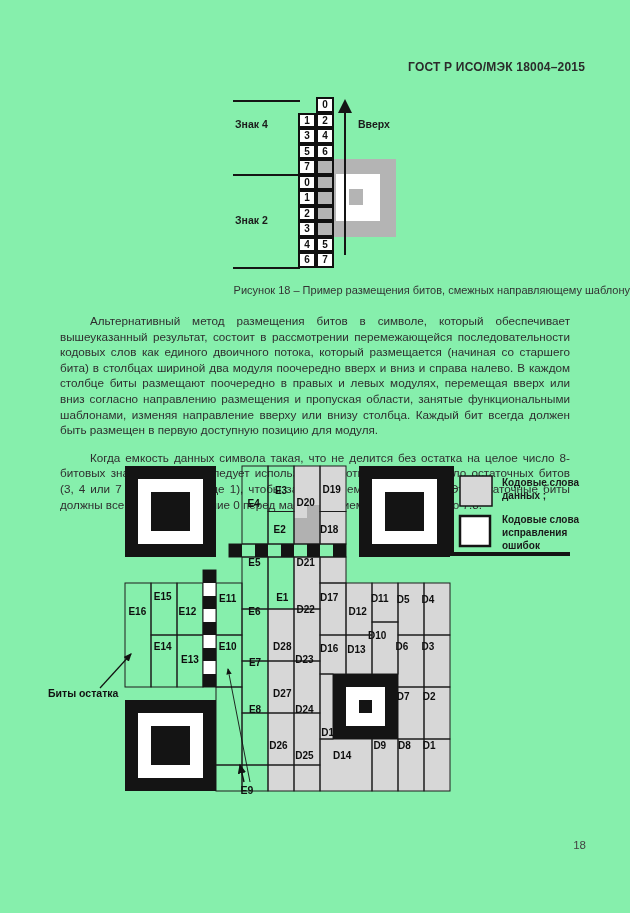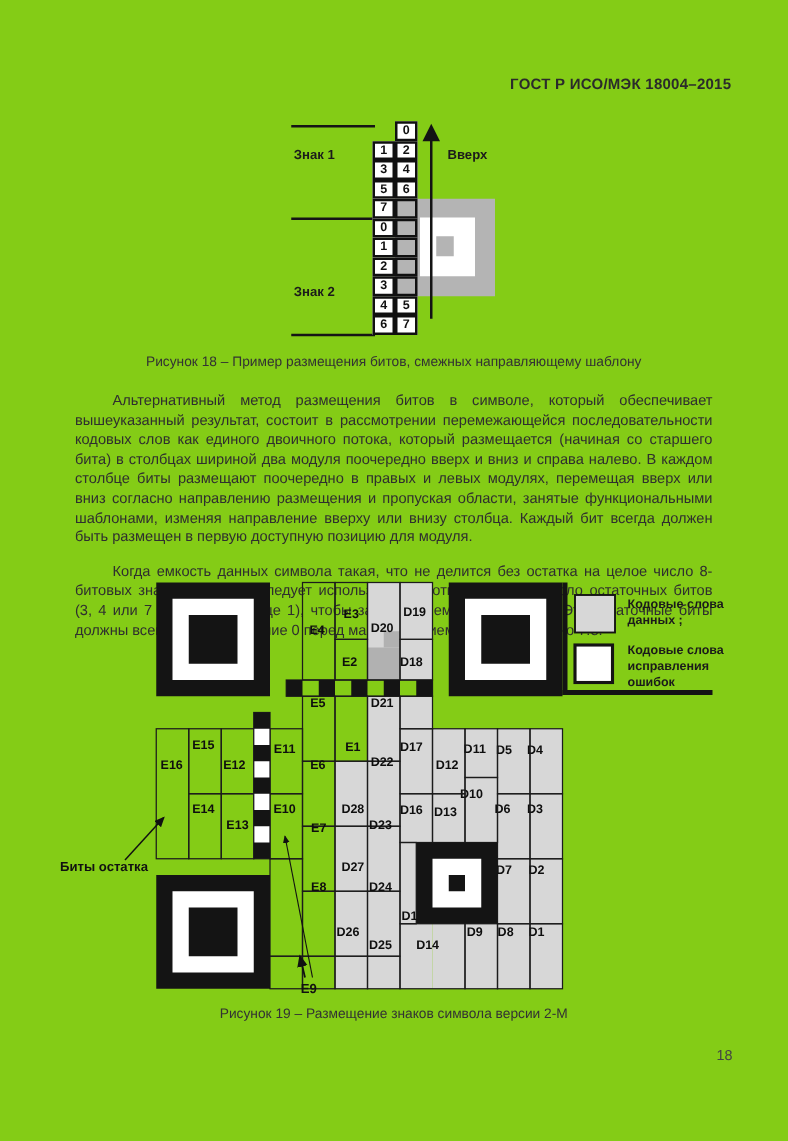--- a/index.html
+++ b/index.html
@@ -1,16 +1,16 @@
 <!DOCTYPE html>
 <html><head>
 <meta charset="utf-8">
 <style>
   html,body{margin:0;padding:0;background:#888;}
-  .page{position:relative;width:630px;height:913px;background:#84cc16;
+  .page{position:relative;width:630px;height:913px;background:#86efac;
         font-family:"Liberation Sans",sans-serif;color:#222;overflow:hidden;}
   .hdr{position:absolute;top:60px;right:45px;font-size:12px;font-weight:bold;color:#2b2b2b;letter-spacing:.2px;}
   .body-text{position:absolute;left:48px;top:301px;width:534px;font-size:11.7px;line-height:15.6px;
              text-align:justify;color:#2f2f2f;}
   .body-text p{margin:12px;text-indent:30px;}
   .cap{position:absolute;left:0;width:630px;text-align:center;font-size:11px;color:#333;}
   .pagenum{position:absolute;top:839px;right:44px;font-size:11.5px;color:#444;}
 
   
   .fig18{position:absolute;left:233px;top:92px;width:220px;height:192px;}
@@ -36,22 +36,22 @@
 <body>
 
 <div class="page">
 
   <div class="hdr">ГОСТ Р ИСО/МЭК 18004–2015</div>
 
   <div class="fig18">
     <div class="f18line" style="top:8px;"></div>
     <div class="f18line" style="top:82px;"></div>
     <div class="f18line" style="top:175px;"></div>
-    <div class="f18sign" style="top:26px;">Знак 1</div>
-    <div class="f18sign" style="top:136px;">Знак 2</div>
+    <div class="f18sign" style="top:26px;">Знак 4</div>
+    <div class="f18sign" style="top:122px;">Знак 2</div>
 
     <div class="f18pat" style="left:83px;top:67px;width:80px;height:78px;background:#b4b4b4;"></div>
     <div class="f18pat" style="left:103px;top:82px;width:44px;height:47px;background:#ffffff;"></div>
     <div class="f18pat" style="left:116px;top:97px;width:14px;height:16px;background:#b4b4b4;"></div>
 
     <div id="fig18-stack">
         <div class="f18cell" style="left: 83px; top: 5px;">0</div>
         <div class="f18cell" style="left: 65px; top: 20.5px;">1</div>
         <div class="f18cell" style="left: 83px; top: 20.5px;">2</div>
         <div class="f18cell" style="left: 65px; top: 36px;">3</div>
@@ -72,21 +72,21 @@
         <div class="f18cell" style="left: 83px; top: 144.5px;">5</div>
         <div class="f18cell" style="left: 65px; top: 160px;">6</div>
         <div class="f18cell" style="left: 83px; top: 160px;">7</div>
       </div>
 
     <div class="f18arrow-line"></div>
     <div class="f18arrow-head"></div>
     <div class="f18up">Вверх</div>
   </div>
 
-  <div class="cap" style="top:284px;">Рисунок 18 – Пример размещения битов, смежных направляющему шаблону</div>
+  <div class="cap" style="top:284px;text-align:right;">Рисунок 18 – Пример размещения битов, смежных направляющему шаблону</div>
 
   <div class="body-text">
     <p>Альтернативный метод размещения битов в символе, который обеспечивает вышеуказанный результат, состоит в рассмотрении перемежающейся последовательности кодовых слов как единого двоичного потока, который размещается (начиная со старшего бита) в столбцах шириной два модуля поочередно вверх и вниз и справа налево. В каждом столбце биты размещают поочередно в правых и левых модулях, перемещая вверх или вниз согласно направлению размещения и пропуская области, занятые функциональными шаблонами, изменяя направление вверху или внизу столбца. Каждый бит всегда должен быть размещен в первую доступную позицию для модуля.</p>
     <p>Когда емкость данных символа такая, что не делится без остатка на целое число 8-битовых знаков символа, следует использовать соответствующее число остаточных битов (3, 4 или 7 согласно таблице 1), чтобы заполнить емкость символа. Эти остаточные биты должны всегда иметь значение 0 перед маскированием данных согласно 7.8.</p>
   </div>
 
   <div class="fig19">
     <svg id="fig19-svg" width="550" height="350" viewBox="0 0 550 350">
       <defs>
         <marker id="ah" markerWidth="8" markerHeight="8" refX="6" refY="3" orient="auto">
@@ -253,16 +253,15 @@
         <line x1="60" y1="228" x2="91" y2="194" stroke="#111" stroke-width="1.2" marker-end="url(#ah)"></line>
       </g>
       <g>
         <text class="annot" x="207" y="334" text-anchor="middle">E9</text>
         <line x1="204" y1="322" x2="200" y2="305" stroke="#111" stroke-width="1.4" marker-end="url(#ah)"></line>
         <line x1="210" y1="322" x2="188" y2="209" stroke="#111" stroke-width="0.9" marker-end="url(#ah)"></line>
       </g>
     </svg>
   </div>
 
-  <div class="cap" style="top:805px;">Рисунок 19 – Размещение знаков символа версии 2-М</div>
 
   <div class="pagenum">18</div>
 </div>
 
 </body></html>

